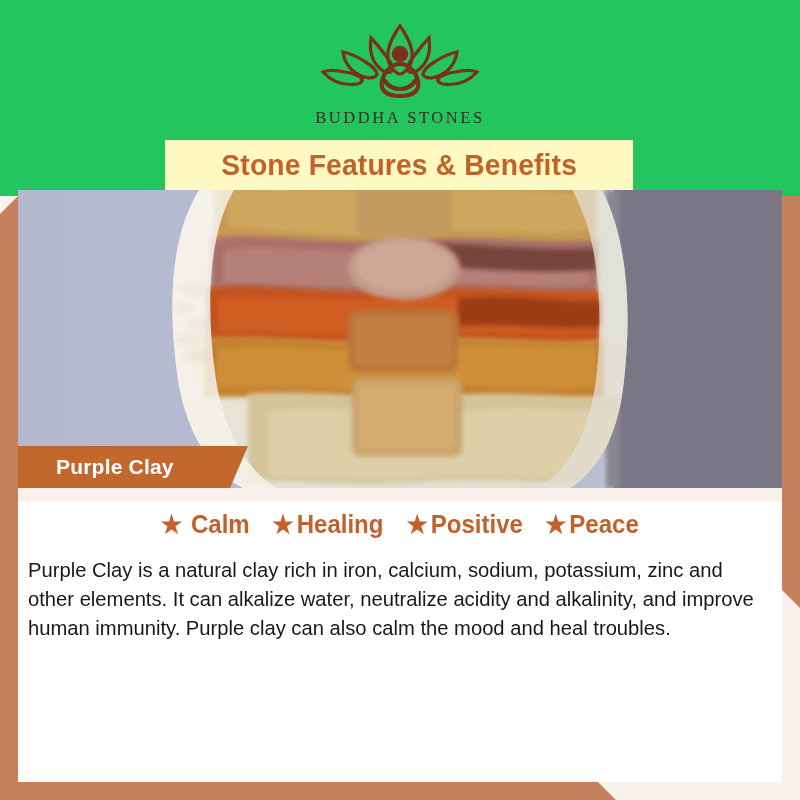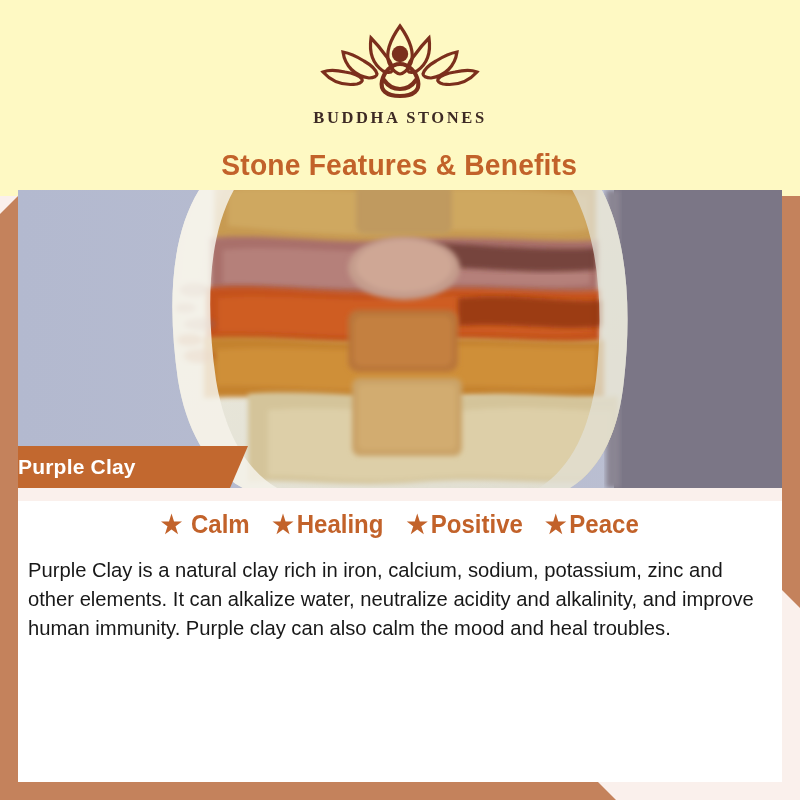--- a/index.html
+++ b/index.html
@@ -28,22 +28,21 @@
   }
   .frame-bottom-left {
     position:absolute; left:0; bottom:0; width:616px; height:18px;
     background:#c4825c;
     clip-path: polygon(0 0, calc(100% - 18px) 0, 100% 100%, 0 100%);
   }
 
   
   .header {
     position:absolute; top:0; left:0; right:0; height:196px;
-    background:#fef9c3;
-    font-weight:bold;
+    background:#22c55e;
   }
   .logo-wrap {
     position:absolute; top:18px; left:0; right:0;
     display:flex; flex-direction:column; align-items:center;
   }
   .logo-mark { width:170px; height:86px; display:block; }
   .logo-word {
     margin-top:4px;
     font-family:"Liberation Serif", serif;
     font-size:16.5px;
@@ -74,20 +73,21 @@
     background:#b5bbd0;
   }
   .hero-svg { width:100%; height:100%; display:block; }
 
   
   .clay-tag {
     position:absolute; left:18px; top:446px; height:42px; width:230px;
     background:#c2682f;
     clip-path: polygon(0 0, 100% 0, calc(100% - 18px) 100%, 0 100%);
     display:flex; align-items:center;
+    padding-left:38px;
     z-index:7;
   }
   .clay-tag-text {
     color:#ffffff; font-size:21px; font-weight:bold; letter-spacing:0.2px;
   }
 
   
   .content {
     position:absolute; top:488px; left:18px; right:18px; bottom:18px;
     background:#ffffff;

